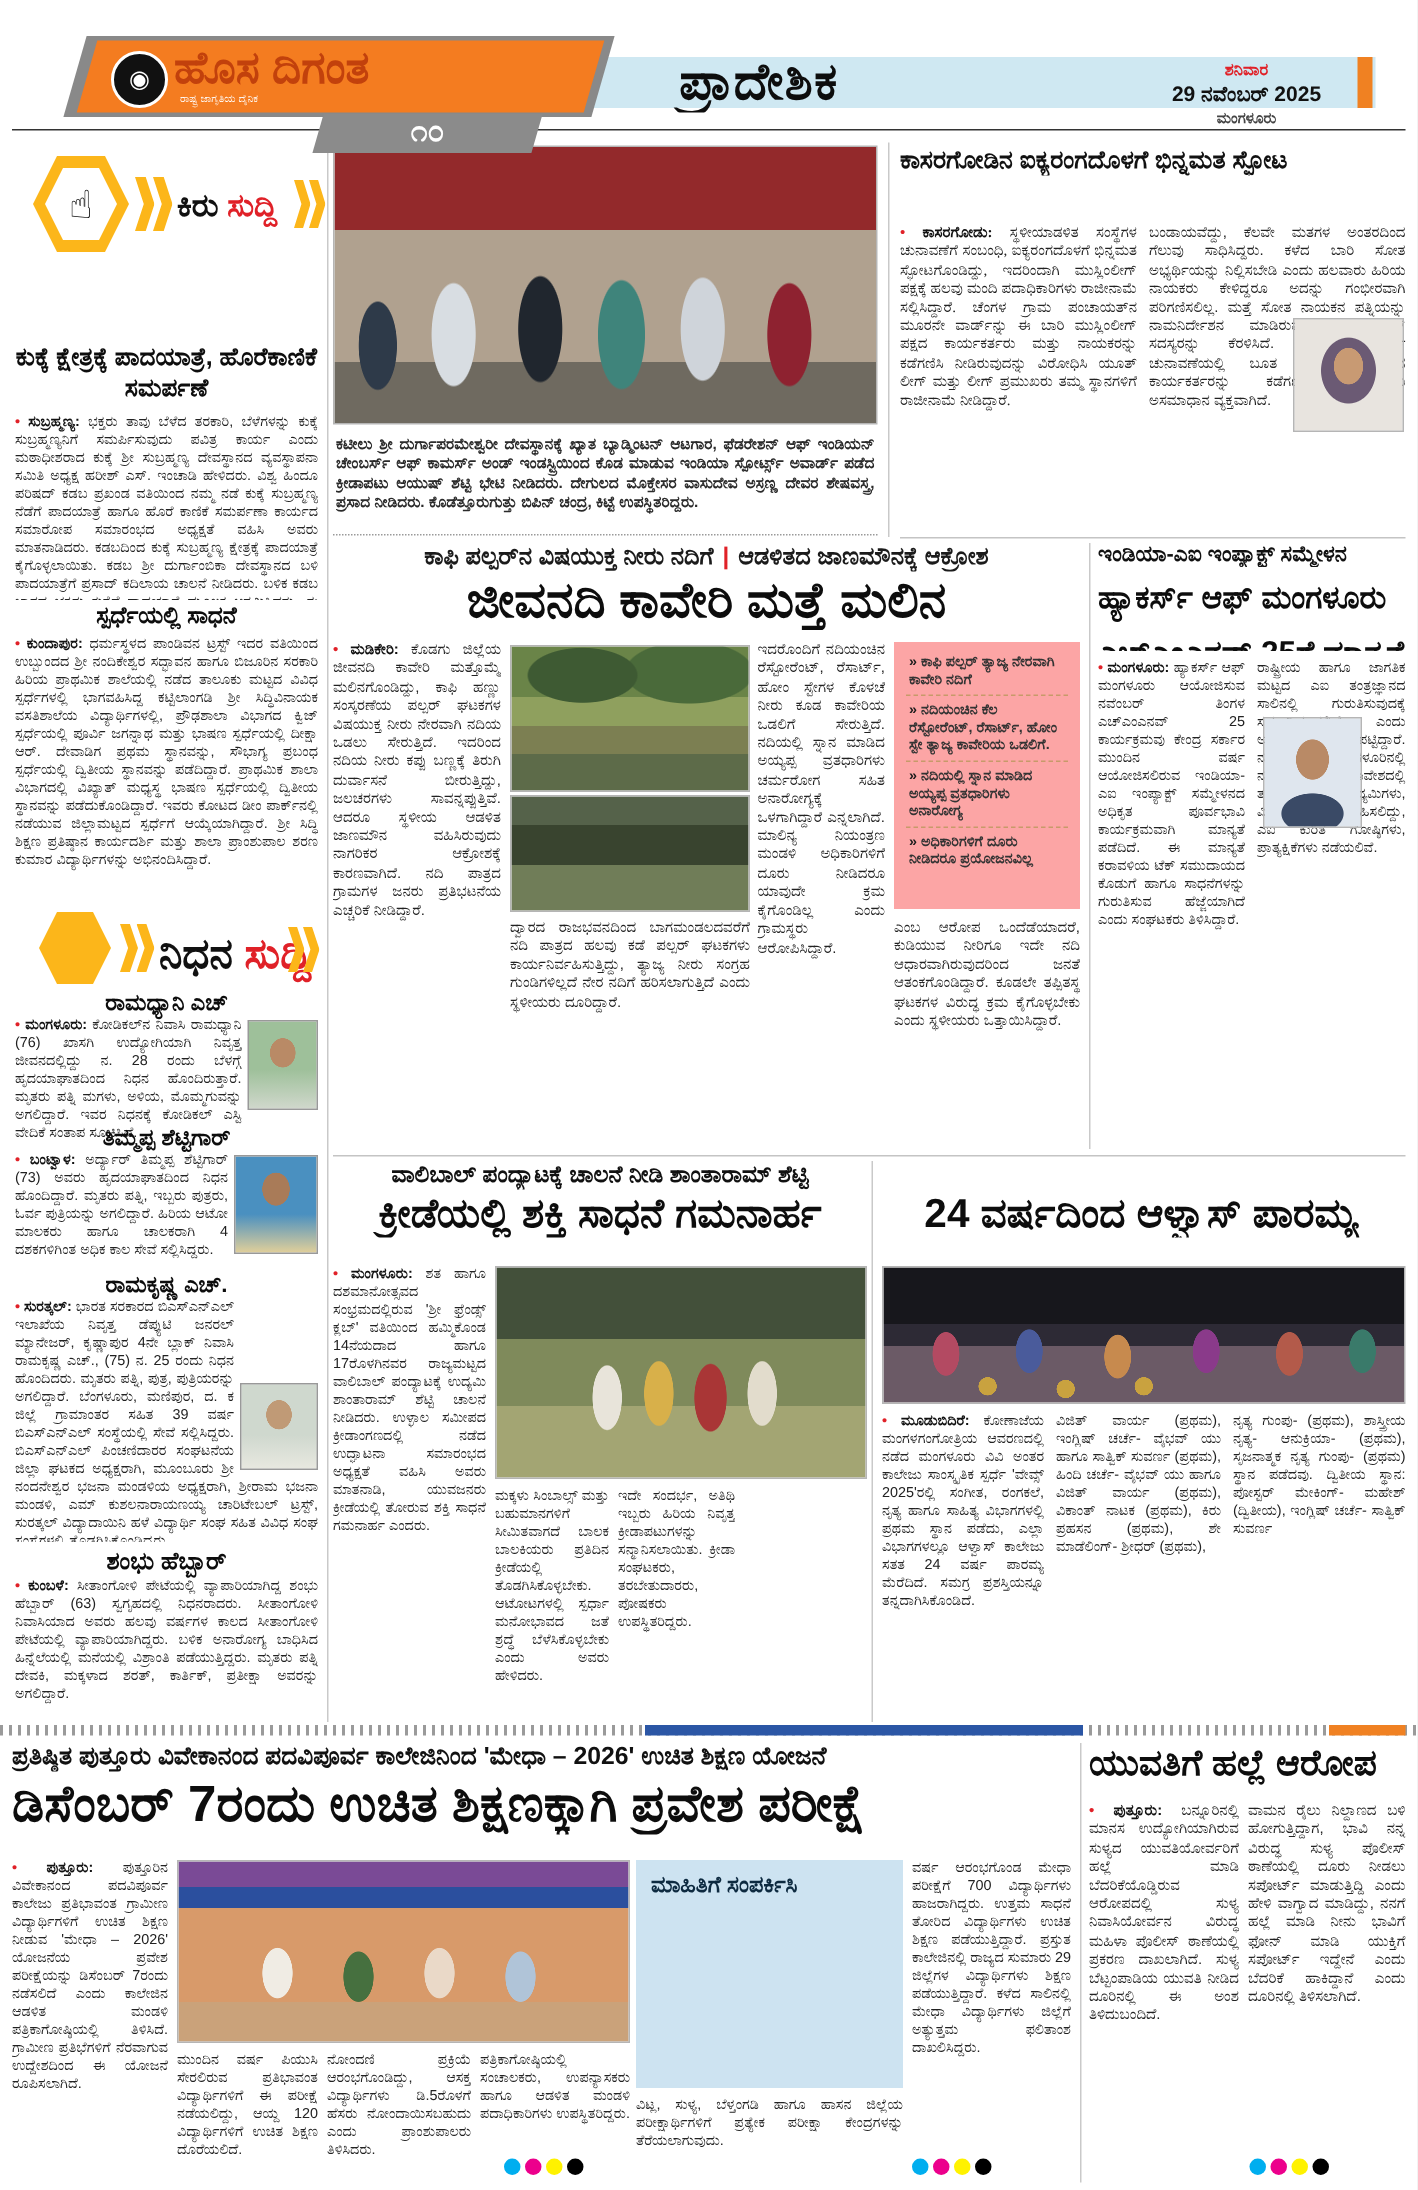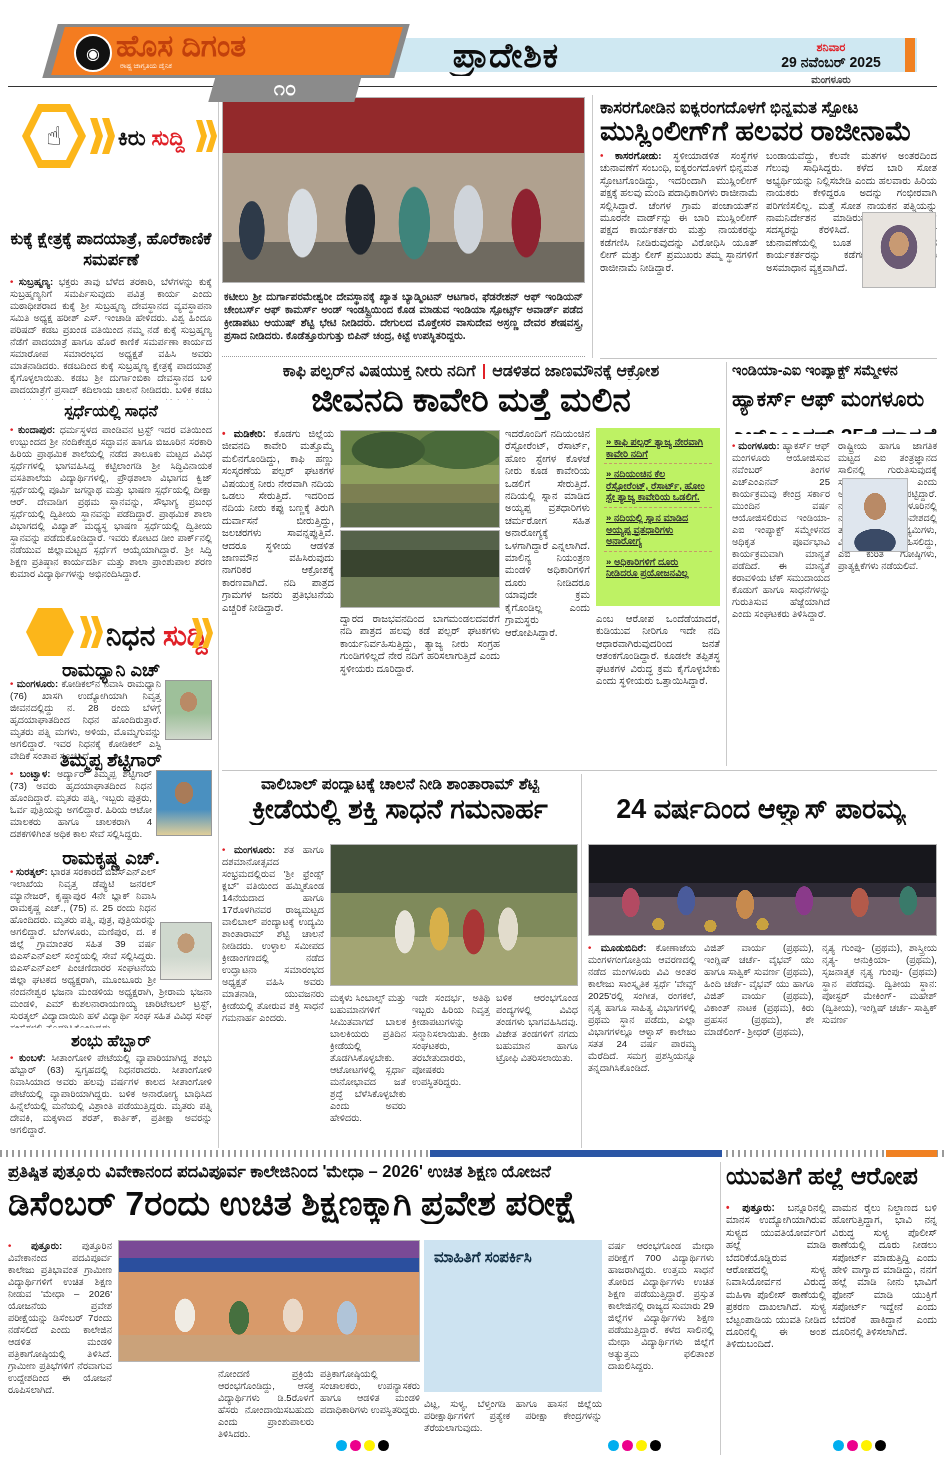--- a/index.html
+++ b/index.html
@@ -17,21 +17,21 @@
   .hline{height:1px;background:#c4c4c4;}
   .dotline{height:0;border-top:1px dotted #9a9a9a;}
   .photo{overflow:hidden;border:1px solid #b5b5b5;box-sizing:border-box;}
   .hex{clip-path:polygon(25% 0,75% 0,100% 50%,75% 100%,25% 100%,0 50%);background:#fcb61a;}
   .hex-inner{clip-path:polygon(25% 0,75% 0,100% 50%,75% 100%,25% 100%,0 50%);background:#fff;
              display:flex;align-items:center;justify-content:center;}
   .chev{clip-path:polygon(0 0,55% 0,100% 50%,55% 100%,0 100%,45% 50%);background:#fcb61a;display:inline-block;}
   .badge-w1{font-weight:bold;color:#111;}
   .badge-w2{font-weight:bold;color:#e02128;}
   .skew{transform:skewX(-16deg);}
-  .obit-name{font-weight:bold;font-size:18px;text-align:center;color:#0d0d0d;}
+  .obit-name{font-weight:bold;font-size:15px;text-align:center;color:#0d0d0d;}
   .obit-photo{float:right;margin:2px 0 2px 4px;border:1px solid #999;}
   .pt{font-size:9.6px;line-height:11.6px;font-weight:bold;color:#333;padding:4px 2px;}
   .pt::before{content:"» ";color:#1b1b1b;}
   .pt + .pt{border-top:1px dashed #c79a6a;}
   .dot{width:11px;height:11px;border-radius:50%;display:inline-block;margin-right:3px;}
   
   .temple-photo{background:
     radial-gradient(26px 60px at 8% 72%, #2e3a49 0 48%, transparent 50%),
     radial-gradient(30px 70px at 22% 68%, #d8dde2 0 48%, transparent 50%),
     radial-gradient(30px 72px at 38% 66%, #20262e 0 48%, transparent 50%),
@@ -159,21 +159,20 @@
 
   <div class="abs obit-name" style="left:8px;top:1032px;width:206px;font-size:16px;">ಶಂಭು ಹೆಬ್ಬಾರ್</div>
   <div class="abs bt-sm" style="left:10px;top:1052px;width:202px;height:94px;">
     <span class="dl">ಕುಂಬಳೆ:</span> <span>ಸೀತಾಂಗೋಳಿ ಪೇಟೆಯಲ್ಲಿ ವ್ಯಾಪಾರಿಯಾಗಿದ್ದ ಶಂಭು ಹೆಬ್ಬಾರ್ (63) ಸ್ವಗೃಹದಲ್ಲಿ ನಿಧನರಾದರು. ಸೀತಾಂಗೋಳಿ ನಿವಾಸಿಯಾದ ಅವರು ಹಲವು ವರ್ಷಗಳ ಕಾಲದ ಸೀತಾಂಗೋಳಿ ಪೇಟೆಯಲ್ಲಿ ವ್ಯಾಪಾರಿಯಾಗಿದ್ದರು. ಬಳಿಕ ಅನಾರೋಗ್ಯ ಬಾಧಿಸಿದ ಹಿನ್ನೆಲೆಯಲ್ಲಿ ಮನೆಯಲ್ಲಿ ವಿಶ್ರಾಂತಿ ಪಡೆಯುತ್ತಿದ್ದರು. ಮೃತರು ಪತ್ನಿ ದೇವಕಿ, ಮಕ್ಕಳಾದ ಶರತ್, ಕಾರ್ತಿಕ್, ಪ್ರತೀಕ್ಷಾ ಅವರನ್ನು ಅಗಲಿದ್ದಾರೆ.</span>
   </div>
 
   <div class="abs photo temple-photo" style="left:222px;top:97px;width:363px;height:186px;"></div>
   <div class="abs" style="left:224px;top:290px;width:359px;height:62px;font-size:10.3px;line-height:13px;font-weight:bold;color:#2a2a2a;text-align:justify;overflow:hidden;">ಕಟೀಲು ಶ್ರೀ ದುರ್ಗಾಪರಮೇಶ್ವರೀ ದೇವಸ್ಥಾನಕ್ಕೆ ಖ್ಯಾತ ಬ್ಯಾಡ್ಮಿಂಟನ್ ಆಟಗಾರ, ಫೆಡರೇಶನ್ ಆಫ್ ಇಂಡಿಯನ್ ಚೇಂಬರ್ಸ್ ಆಫ್ ಕಾಮರ್ಸ್ ಅಂಡ್ ಇಂಡಸ್ಟ್ರಿಯಿಂದ ಕೊಡ ಮಾಡುವ ಇಂಡಿಯಾ ಸ್ಪೋರ್ಟ್ಸ್ ಅವಾರ್ಡ್ ಪಡೆದ ಕ್ರೀಡಾಪಟು ಆಯುಷ್ ಶೆಟ್ಟಿ ಭೇಟಿ ನೀಡಿದರು. ದೇಗುಲದ ಮೊಕ್ತೇಸರ ವಾಸುದೇವ ಅಸ್ರಣ್ಣ ದೇವರ ಶೇಷವಸ್ತ್ರ, ಪ್ರಸಾದ ನೀಡಿದರು. ಕೊಡೆತ್ತೂರುಗುತ್ತು ಬಿಪಿನ್ ಚಂದ್ರ, ಕಿಟ್ಟೆ ಉಪಸ್ಥಿತರಿದ್ದರು.</div>
 
   <div class="abs kick" style="left:600px;top:98px;width:337px;font-size:16.5px;">ಕಾಸರಗೋಡಿನ ಐಕ್ಯರಂಗದೊಳಗೆ ಭಿನ್ನಮತ ಸ್ಫೋಟ</div>
-  <div class="abs hl" style="left:600px;top:116px;width:337px;font-size:27px;white-space:nowrap;">ಮುಸ್ಲಿಂಲೀಗ್‌ಗೆ ಹಲವರ ರಾಜೀನಾಮೆ</div>
   <div class="abs bt" style="left:600px;top:150px;width:158px;height:206px;font-family:Liberation Serif, serif;">
     <span class="dl">ಕಾಸರಗೋಡು:</span> <span>ಸ್ಥಳೀಯಾಡಳಿತ ಸಂಸ್ಥೆಗಳ ಚುನಾವಣೆಗೆ ಸಂಬಂಧಿ, ಐಕ್ಯರಂಗದೊಳಗೆ ಭಿನ್ನಮತ ಸ್ಫೋಟಗೊಂಡಿದ್ದು, ಇದರಿಂದಾಗಿ ಮುಸ್ಲಿಂಲೀಗ್ ಪಕ್ಷಕ್ಕೆ ಹಲವು ಮಂದಿ ಪದಾಧಿಕಾರಿಗಳು ರಾಜೀನಾಮೆ ಸಲ್ಲಿಸಿದ್ದಾರೆ. ಚೆಂಗಳ ಗ್ರಾಮ ಪಂಚಾಯತ್‌ನ ಮೂರನೇ ವಾರ್ಡ್‌ನ್ನು ಈ ಬಾರಿ ಮುಸ್ಲಿಂಲೀಗ್ ಪಕ್ಷದ ಕಾರ್ಯಕರ್ತರು ಮತ್ತು ನಾಯಕರನ್ನು ಕಡೆಗಣಿಸಿ ನೀಡಿರುವುದನ್ನು ವಿರೋಧಿಸಿ ಯೂತ್ ಲೀಗ್ ಮತ್ತು ಲೀಗ್ ಪ್ರಮುಖರು ತಮ್ಮ ಸ್ಥಾನಗಳಿಗೆ ರಾಜೀನಾಮೆ ನೀಡಿದ್ದಾರೆ.</span>
   </div>
   <div class="abs bt" style="left:766px;top:150px;width:171px;height:206px;">
     <span>ಬಂಡಾಯವೆದ್ದು, ಕೆಲವೇ ಮತಗಳ ಅಂತರದಿಂದ ಗೆಲುವು ಸಾಧಿಸಿದ್ದರು. ಕಳೆದ ಬಾರಿ ಸೋತ ಅಭ್ಯರ್ಥಿಯನ್ನು ನಿಲ್ಲಿಸಬೇಡಿ ಎಂದು ಹಲವಾರು ಹಿರಿಯ ನಾಯಕರು ಕೇಳಿದ್ದರೂ ಅದನ್ನು ಗಂಭೀರವಾಗಿ ಪರಿಗಣಿಸಲಿಲ್ಲ. ಮತ್ತೆ ಸೋತ ನಾಯಕನ ಪತ್ನಿಯನ್ನು ನಾಮನಿರ್ದೇಶನ ಮಾಡಿರುವುದು ಮುಸ್ಲಿಂಲೀಗ್ ಸದಸ್ಯರನ್ನು ಕೆರಳಿಸಿದೆ. ಕಳೆದ ಸಂಪೂರ್ಣ ಚುನಾವಣೆಯಲ್ಲಿ ಬೂತ ಮಟ್ಟದಲ್ಲಿ ದುಡಿದ ಕಾರ್ಯಕರ್ತರನ್ನು ಕಡೆಗಣಿಸಲಾಗಿದೆ ಎಂಬ ಅಸಮಾಧಾನ ವ್ಯಕ್ತವಾಗಿದೆ.</span>
   </div>
   <div class="abs photo hijab-photo" style="left:862px;top:212px;width:74px;height:76px;"></div>
 
   <div class="abs center" style="left:222px;top:362px;width:498px;font-size:16px;font-weight:bold;white-space:nowrap;overflow:hidden;">
     <span>ಕಾಫಿ ಪಲ್ಪರ್‌ನ ವಿಷಯುಕ್ತ ನೀರು ನದಿಗೆ</span><span style="color:#e02128;padding:0 6px;">|</span><span>ಆಡಳಿತದ ಜಾಣಮೌನಕ್ಕೆ ಆಕ್ರೋಶ</span>
@@ -183,21 +182,21 @@
     <span class="dl">ಮಡಿಕೇರಿ:</span> <span>ಕೊಡಗು ಜಿಲ್ಲೆಯ ಜೀವನದಿ ಕಾವೇರಿ ಮತ್ತೊಮ್ಮೆ ಮಲಿನಗೊಂಡಿದ್ದು, ಕಾಫಿ ಹಣ್ಣು ಸಂಸ್ಕರಣೆಯ ಪಲ್ಪರ್ ಘಟಕಗಳ ವಿಷಯುಕ್ತ ನೀರು ನೇರವಾಗಿ ನದಿಯ ಒಡಲು ಸೇರುತ್ತಿದೆ. ಇದರಿಂದ ನದಿಯ ನೀರು ಕಪ್ಪು ಬಣ್ಣಕ್ಕೆ ತಿರುಗಿ ದುರ್ವಾಸನೆ ಬೀರುತ್ತಿದ್ದು, ಜಲಚರಗಳು ಸಾವನ್ನಪ್ಪುತ್ತಿವೆ. ಆದರೂ ಸ್ಥಳೀಯ ಆಡಳಿತ ಜಾಣಮೌನ ವಹಿಸಿರುವುದು ನಾಗರಿಕರ ಆಕ್ರೋಶಕ್ಕೆ ಕಾರಣವಾಗಿದೆ. ನದಿ ಪಾತ್ರದ ಗ್ರಾಮಗಳ ಜನರು ಪ್ರತಿಭಟನೆಯ ಎಚ್ಚರಿಕೆ ನೀಡಿದ್ದಾರೆ.</span>
   </div>
   <div class="abs photo river1" style="left:340px;top:430px;width:160px;height:98px;"></div>
   <div class="abs photo river2" style="left:340px;top:530px;width:160px;height:78px;"></div>
   <div class="abs bt" style="left:340px;top:613px;width:160px;height:153px;">
     <span>ದ್ವಾರದ ರಾಜಭವನದಿಂದ ಬಾಗಮಂಡಲದವರೆಗೆ ನದಿ ಪಾತ್ರದ ಹಲವು ಕಡೆ ಪಲ್ಪರ್ ಘಟಕಗಳು ಕಾರ್ಯನಿರ್ವಹಿಸುತ್ತಿದ್ದು, ತ್ಯಾಜ್ಯ ನೀರು ಸಂಗ್ರಹ ಗುಂಡಿಗಳಿಲ್ಲದೆ ನೇರ ನದಿಗೆ ಹರಿಸಲಾಗುತ್ತಿದೆ ಎಂದು ಸ್ಥಳೀಯರು ದೂರಿದ್ದಾರೆ.</span>
   </div>
   <div class="abs bt" style="left:505px;top:428px;width:85px;height:338px;">
     <span>ಇದರೊಂದಿಗೆ ನದಿಯಂಚಿನ ರೆಸ್ಟೋರೆಂಟ್, ರೆಸಾರ್ಟ್, ಹೋಂ ಸ್ಟೇಗಳ ಕೊಳಚೆ ನೀರು ಕೂಡ ಕಾವೇರಿಯ ಒಡಲಿಗೆ ಸೇರುತ್ತಿದೆ. ನದಿಯಲ್ಲಿ ಸ್ನಾನ ಮಾಡಿದ ಅಯ್ಯಪ್ಪ ವ್ರತಧಾರಿಗಳು ಚರ್ಮರೋಗ ಸಹಿತ ಅನಾರೋಗ್ಯಕ್ಕೆ ಒಳಗಾಗಿದ್ದಾರೆ ಎನ್ನಲಾಗಿದೆ. ಮಾಲಿನ್ಯ ನಿಯಂತ್ರಣ ಮಂಡಳಿ ಅಧಿಕಾರಿಗಳಿಗೆ ದೂರು ನೀಡಿದರೂ ಯಾವುದೇ ಕ್ರಮ ಕೈಗೊಂಡಿಲ್ಲ ಎಂದು ಗ್ರಾಮಸ್ಥರು ಆರೋಪಿಸಿದ್ದಾರೆ.</span>
   </div>
-  <div class="abs" style="left:596px;top:428px;width:124px;height:178px;background:#bef264;box-sizing:border-box;padding:4px 8px;overflow:hidden;text-decoration:underline;">
+  <div class="abs" style="left:596px;top:428px;width:124px;height:178px;background:#fca5a5;box-sizing:border-box;padding:4px 8px;overflow:hidden;">
     <div class="pt"><span>ಕಾಫಿ ಪಲ್ಪರ್ ತ್ಯಾಜ್ಯ ನೇರವಾಗಿ ಕಾವೇರಿ ನದಿಗೆ</span></div>
     <div class="pt"><span>ನದಿಯಂಚಿನ ಕೆಲ ರೆಸ್ಟೋರೆಂಟ್, ರೆಸಾರ್ಟ್, ಹೋಂ ಸ್ಟೇ ತ್ಯಾಜ್ಯ ಕಾವೇರಿಯ ಒಡಲಿಗೆ.</span></div>
     <div class="pt"><span>ನದಿಯಲ್ಲಿ ಸ್ನಾನ ಮಾಡಿದ ಅಯ್ಯಪ್ಪ ವ್ರತಧಾರಿಗಳು ಅನಾರೋಗ್ಯ</span></div>
     <div class="pt"><span>ಅಧಿಕಾರಿಗಳಿಗೆ ದೂರು ನೀಡಿದರೂ ಪ್ರಯೋಜನವಿಲ್ಲ</span></div>
   </div>
   <div class="abs bt" style="left:596px;top:613px;width:124px;height:153px;">
     <span>ಎಂಬ ಆರೋಪ ಒಂದೆಡೆಯಾದರೆ, ಕುಡಿಯುವ ನೀರಿಗೂ ಇದೇ ನದಿ ಆಧಾರವಾಗಿರುವುದರಿಂದ ಜನತೆ ಆತಂಕಗೊಂಡಿದ್ದಾರೆ. ಕೂಡಲೇ ತಪ್ಪಿತಸ್ಥ ಘಟಕಗಳ ವಿರುದ್ಧ ಕ್ರಮ ಕೈಗೊಳ್ಳಬೇಕು ಎಂದು ಸ್ಥಳೀಯರು ಒತ್ತಾಯಿಸಿದ್ದಾರೆ.</span>
   </div>
 
   <div class="abs kick" style="left:732px;top:362px;width:205px;font-size:14.5px;">ಇಂಡಿಯಾ-ಎಐ ಇಂಪ್ಯಾಕ್ಟ್ ಸಮ್ಮೇಳನ</div>
@@ -215,23 +214,20 @@
   <div class="abs bt-sm" style="left:222px;top:844px;width:102px;height:302px;">
     <span class="dl">ಮಂಗಳೂರು:</span> <span>ಶತ ಹಾಗೂ ದಶಮಾನೋತ್ಸವದ ಸಂಭ್ರಮದಲ್ಲಿರುವ 'ಶ್ರೀ ಫ್ರೆಂಡ್ಸ್ ಕ್ಲಬ್' ವತಿಯಿಂದ ಹಮ್ಮಿಕೊಂಡ 14ನೆಯದಾದ ಹಾಗೂ 17ರೊಳಗಿನವರ ರಾಜ್ಯಮಟ್ಟದ ವಾಲಿಬಾಲ್ ಪಂದ್ಯಾಟಕ್ಕೆ ಉದ್ಯಮಿ ಶಾಂತಾರಾಮ್ ಶೆಟ್ಟಿ ಚಾಲನೆ ನೀಡಿದರು. ಉಳ್ಳಾಲ ಸಮೀಪದ ಕ್ರೀಡಾಂಗಣದಲ್ಲಿ ನಡೆದ ಉದ್ಘಾಟನಾ ಸಮಾರಂಭದ ಅಧ್ಯಕ್ಷತೆ ವಹಿಸಿ ಅವರು ಮಾತನಾಡಿ, ಯುವಜನರು ಕ್ರೀಡೆಯಲ್ಲಿ ತೋರುವ ಶಕ್ತಿ ಸಾಧನೆ ಗಮನಾರ್ಹ ಎಂದರು.</span>
   </div>
   <div class="abs photo volleyball-photo" style="left:330px;top:844px;width:248px;height:142px;"></div>
   <div class="abs bt-sm" style="left:330px;top:992px;width:76px;height:154px;">
     <span>ಮಕ್ಕಳು ಸಿಂಬಾಲ್ಸ್ ಮತ್ತು ಬಹುಮಾನಗಳಿಗೆ ಸೀಮಿತವಾಗದೆ ಬಾಲಕ ಬಾಲಕಿಯರು ಪ್ರತಿದಿನ ಕ್ರೀಡೆಯಲ್ಲಿ ತೊಡಗಿಸಿಕೊಳ್ಳಬೇಕು. ಆಟೋಟಗಳಲ್ಲಿ ಸ್ಪರ್ಧಾ ಮನೋಭಾವದ ಜತೆ ಶ್ರದ್ಧೆ ಬೆಳೆಸಿಕೊಳ್ಳಬೇಕು ಎಂದು ಅವರು ಹೇಳಿದರು.</span>
   </div>
   <div class="abs bt-sm" style="left:412px;top:992px;width:78px;height:154px;">
     <span>ಇದೇ ಸಂದರ್ಭ, ಅತಿಥಿ ಇಬ್ಬರು ಹಿರಿಯ ನಿವೃತ್ತ ಕ್ರೀಡಾಪಟುಗಳನ್ನು ಸನ್ಮಾನಿಸಲಾಯಿತು. ಕ್ರೀಡಾ ಸಂಘಟಕರು, ತರಬೇತುದಾರರು, ಪೋಷಕರು ಉಪಸ್ಥಿತರಿದ್ದರು.</span>
   </div>
-  <div class="abs bt-sm" style="left:496px;top:992px;width:82px;height:154px;">
-    <span>ಬಳಿಕ ಆರಂಭಗೊಂಡ ಪಂದ್ಯಗಳಲ್ಲಿ ವಿವಿಧ ತಂಡಗಳು ಭಾಗವಹಿಸಿದವು. ವಿಜೇತ ತಂಡಗಳಿಗೆ ನಗದು ಬಹುಮಾನ ಹಾಗೂ ಟ್ರೋಫಿ ವಿತರಿಸಲಾಯಿತು.</span>
-  </div>
 
   <div class="abs hl center" style="left:585px;top:794px;width:352px;font-size:27px;">24 ವರ್ಷದಿಂದ ಆಳ್ವಾಸ್ ಪಾರಮ್ಯ</div>
   <div class="abs photo stage-photo" style="left:588px;top:844px;width:349px;height:92px;"></div>
   <div class="abs bt-sm" style="left:588px;top:942px;width:108px;height:204px;">
     <span class="dl">ಮೂಡುಬಿದಿರೆ:</span> <span>ಕೋಣಾಜೆಯ ಮಂಗಳಗಂಗೋತ್ರಿಯ ಆವರಣದಲ್ಲಿ ನಡೆದ ಮಂಗಳೂರು ವಿವಿ ಅಂತರ ಕಾಲೇಜು ಸಾಂಸ್ಕೃತಿಕ ಸ್ಪರ್ಧೆ 'ವೇವ್ಸ್ 2025'ರಲ್ಲಿ ಸಂಗೀತ, ರಂಗಕಲೆ, ನೃತ್ಯ ಹಾಗೂ ಸಾಹಿತ್ಯ ವಿಭಾಗಗಳಲ್ಲಿ ಪ್ರಥಮ ಸ್ಥಾನ ಪಡೆದು, ಎಲ್ಲಾ ವಿಭಾಗಗಳಲ್ಲೂ ಆಳ್ವಾಸ್ ಕಾಲೇಜು ಸತತ 24 ವರ್ಷ ಪಾರಮ್ಯ ಮೆರೆದಿದೆ. ಸಮಗ್ರ ಪ್ರಶಸ್ತಿಯನ್ನೂ ತನ್ನದಾಗಿಸಿಕೊಂಡಿದೆ.</span>
   </div>
   <div class="abs bt-sm" style="left:704px;top:942px;width:110px;height:204px;">
     <span>ವಿಜಿತ್ ವಾರ್ಯ (ಪ್ರಥಮ), ಇಂಗ್ಲಿಷ್ ಚರ್ಚೆ- ವೈಭವ್ ಯು ಹಾಗೂ ಸಾತ್ವಿಕ್ ಸುವರ್ಣ (ಪ್ರಥಮ), ಹಿಂದಿ ಚರ್ಚೆ- ವೈಭವ್ ಯು ಹಾಗೂ ವಿಜಿತ್ ವಾರ್ಯ (ಪ್ರಥಮ), ವಿಕಾಂತ್ ನಾಟಕ (ಪ್ರಥಮ), ಕಿರು ಪ್ರಹಸನ (ಪ್ರಥಮ), ಶೇ ಮಾಡೆಲಿಂಗ್- ಶ್ರೀಧರ್ (ಪ್ರಥಮ),</span>
   </div>
   <div class="abs bt-sm" style="left:822px;top:942px;width:115px;height:204px;">
@@ -241,20 +237,23 @@
   <div class="abs stripe-base" style="left:0px;top:1150px;width:945px;height:7px;"></div>
   <div class="abs" style="left:430px;top:1150px;width:292px;height:7px;background:#2b56a5;"></div>
   <div class="abs" style="left:886px;top:1150px;width:51px;height:7px;background:#f08122;"></div>
 
   <div class="abs kick" style="left:8px;top:1162px;width:710px;font-size:16.5px;">ಪ್ರತಿಷ್ಠಿತ ಪುತ್ತೂರು ವಿವೇಕಾನಂದ ಪದವಿಪೂರ್ವ ಕಾಲೇಜಿನಿಂದ 'ಮೇಧಾ – 2026' ಉಚಿತ ಶಿಕ್ಷಣ ಯೋಜನೆ</div>
   <div class="abs hl" style="left:8px;top:1184px;width:710px;font-size:34px;white-space:nowrap;">ಡಿಸೆಂಬರ್ 7ರಂದು ಉಚಿತ ಶಿಕ್ಷಣಕ್ಕಾಗಿ ಪ್ರವೇಶ ಪರೀಕ್ಷೆ</div>
   <div class="abs bt-sm" style="left:8px;top:1240px;width:104px;height:214px;">
     <span class="dl">ಪುತ್ತೂರು:</span> <span>ಪುತ್ತೂರಿನ ವಿವೇಕಾನಂದ ಪದವಿಪೂರ್ವ ಕಾಲೇಜು ಪ್ರತಿಭಾವಂತ ಗ್ರಾಮೀಣ ವಿದ್ಯಾರ್ಥಿಗಳಿಗೆ ಉಚಿತ ಶಿಕ್ಷಣ ನೀಡುವ 'ಮೇಧಾ – 2026' ಯೋಜನೆಯ ಪ್ರವೇಶ ಪರೀಕ್ಷೆಯನ್ನು ಡಿಸೆಂಬರ್ 7ರಂದು ನಡೆಸಲಿದೆ ಎಂದು ಕಾಲೇಜಿನ ಆಡಳಿತ ಮಂಡಳಿ ಪತ್ರಿಕಾಗೋಷ್ಠಿಯಲ್ಲಿ ತಿಳಿಸಿದೆ. ಗ್ರಾಮೀಣ ಪ್ರತಿಭೆಗಳಿಗೆ ನೆರವಾಗುವ ಉದ್ದೇಶದಿಂದ ಈ ಯೋಜನೆ ರೂಪಿಸಲಾಗಿದೆ.</span>
   </div>
   <div class="abs photo pressclub-photo" style="left:118px;top:1240px;width:302px;height:122px;"></div>
+  <div class="abs bt-sm" style="left:118px;top:1368px;width:94px;height:86px;">
+    <span>ಮುಂದಿನ ವರ್ಷ ಪಿಯುಸಿ ಸೇರಲಿರುವ ಪ್ರತಿಭಾವಂತ ವಿದ್ಯಾರ್ಥಿಗಳಿಗೆ ಈ ಪರೀಕ್ಷೆ ನಡೆಯಲಿದ್ದು, ಆಯ್ದ 120 ವಿದ್ಯಾರ್ಥಿಗಳಿಗೆ ಉಚಿತ ಶಿಕ್ಷಣ ದೊರೆಯಲಿದೆ.</span>
+  </div>
   <div class="abs bt-sm" style="left:218px;top:1368px;width:96px;height:86px;">
     <span>ನೋಂದಣಿ ಪ್ರಕ್ರಿಯೆ ಆರಂಭಗೊಂಡಿದ್ದು, ಆಸಕ್ತ ವಿದ್ಯಾರ್ಥಿಗಳು ಡಿ.5ರೊಳಗೆ ಹೆಸರು ನೋಂದಾಯಿಸಬಹುದು ಎಂದು ಪ್ರಾಂಶುಪಾಲರು ತಿಳಿಸಿದರು.</span>
   </div>
   <div class="abs bt-sm" style="left:320px;top:1368px;width:100px;height:86px;">
     <span>ಪತ್ರಿಕಾಗೋಷ್ಠಿಯಲ್ಲಿ ಸಂಚಾಲಕರು, ಉಪನ್ಯಾಸಕರು ಹಾಗೂ ಆಡಳಿತ ಮಂಡಳಿ ಪದಾಧಿಕಾರಿಗಳು ಉಪಸ್ಥಿತರಿದ್ದರು.</span>
   </div>
   <div class="abs" style="left:424px;top:1240px;width:178px;height:152px;background:#cde3f1;box-sizing:border-box;padding:8px 10px;overflow:hidden;">
     <div style="font-size:15px;font-weight:bold;color:#0d2a40;margin-bottom:4px;">ಮಾಹಿತಿಗೆ ಸಂಪರ್ಕಿಸಿ</div>
   </div>
   <div class="abs bt-sm" style="left:424px;top:1398px;width:178px;height:56px;">

